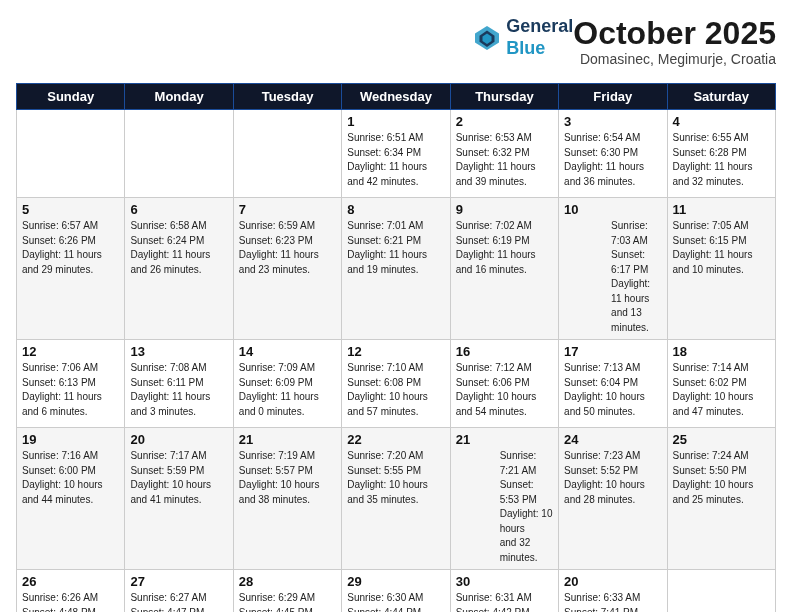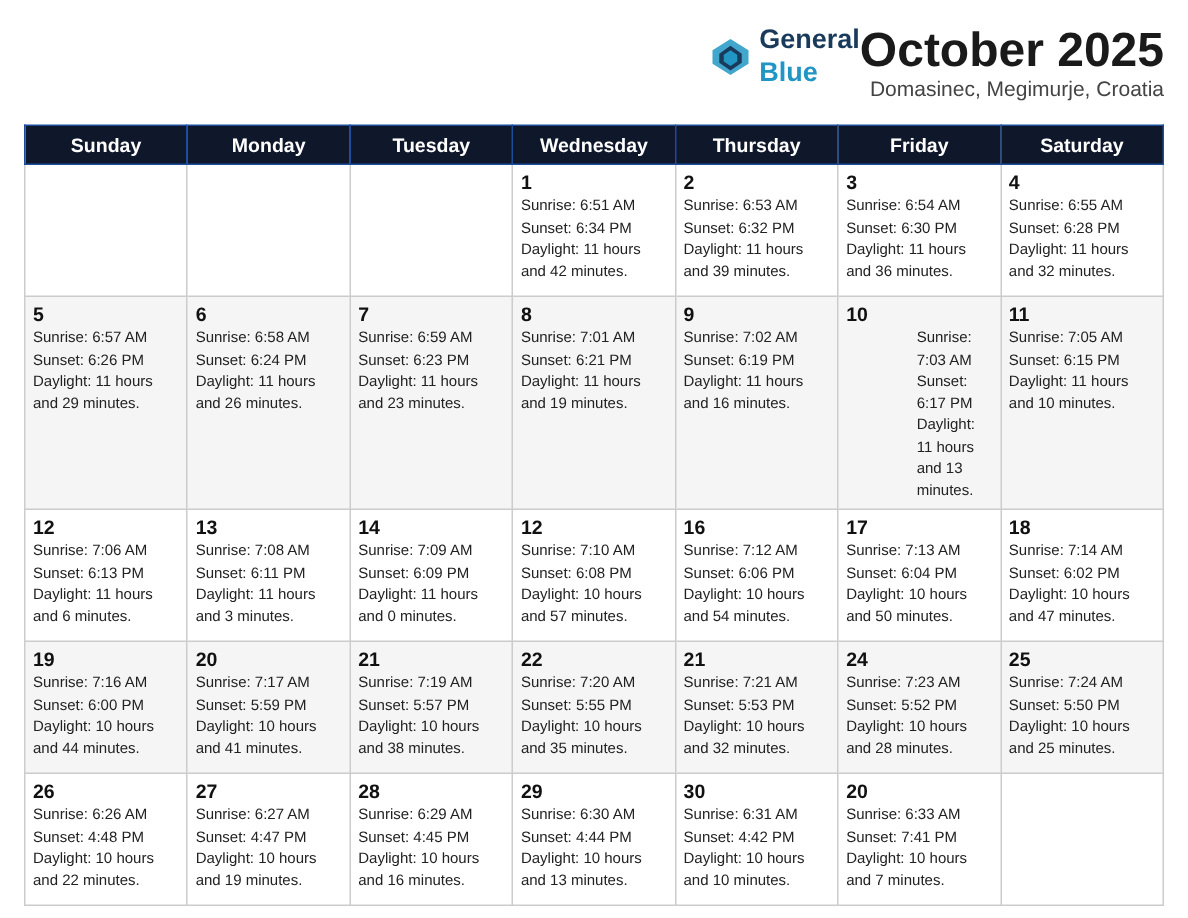--- a/index.html
+++ b/index.html
@@ -284,21 +284,21 @@
           </td>
           <td>
             <div class="day-number">22</div>
             <div class="day-info" style="white-space: pre-line;">Sunrise: 7:20 AM
 Sunset: 5:55 PM
 Daylight: 10 hours
 and 35 minutes.</div>
           </td>
           <td>
             <div class="day-number">21</div>
-            <div class="day-info" style="white-space: pre-line;">Sunrise: 7:21 AM
+            <div class="day-info" style="white-space: pre-line; margin-left: 44px;">Sunrise: 7:21 AM
 Sunset: 5:53 PM
 Daylight: 10 hours
 and 32 minutes.</div>
           </td>
           <td>
             <div class="day-number">24</div>
             <div class="day-info" style="white-space: pre-line;">Sunrise: 7:23 AM
 Sunset: 5:52 PM
 Daylight: 10 hours
 and 28 minutes.</div>

